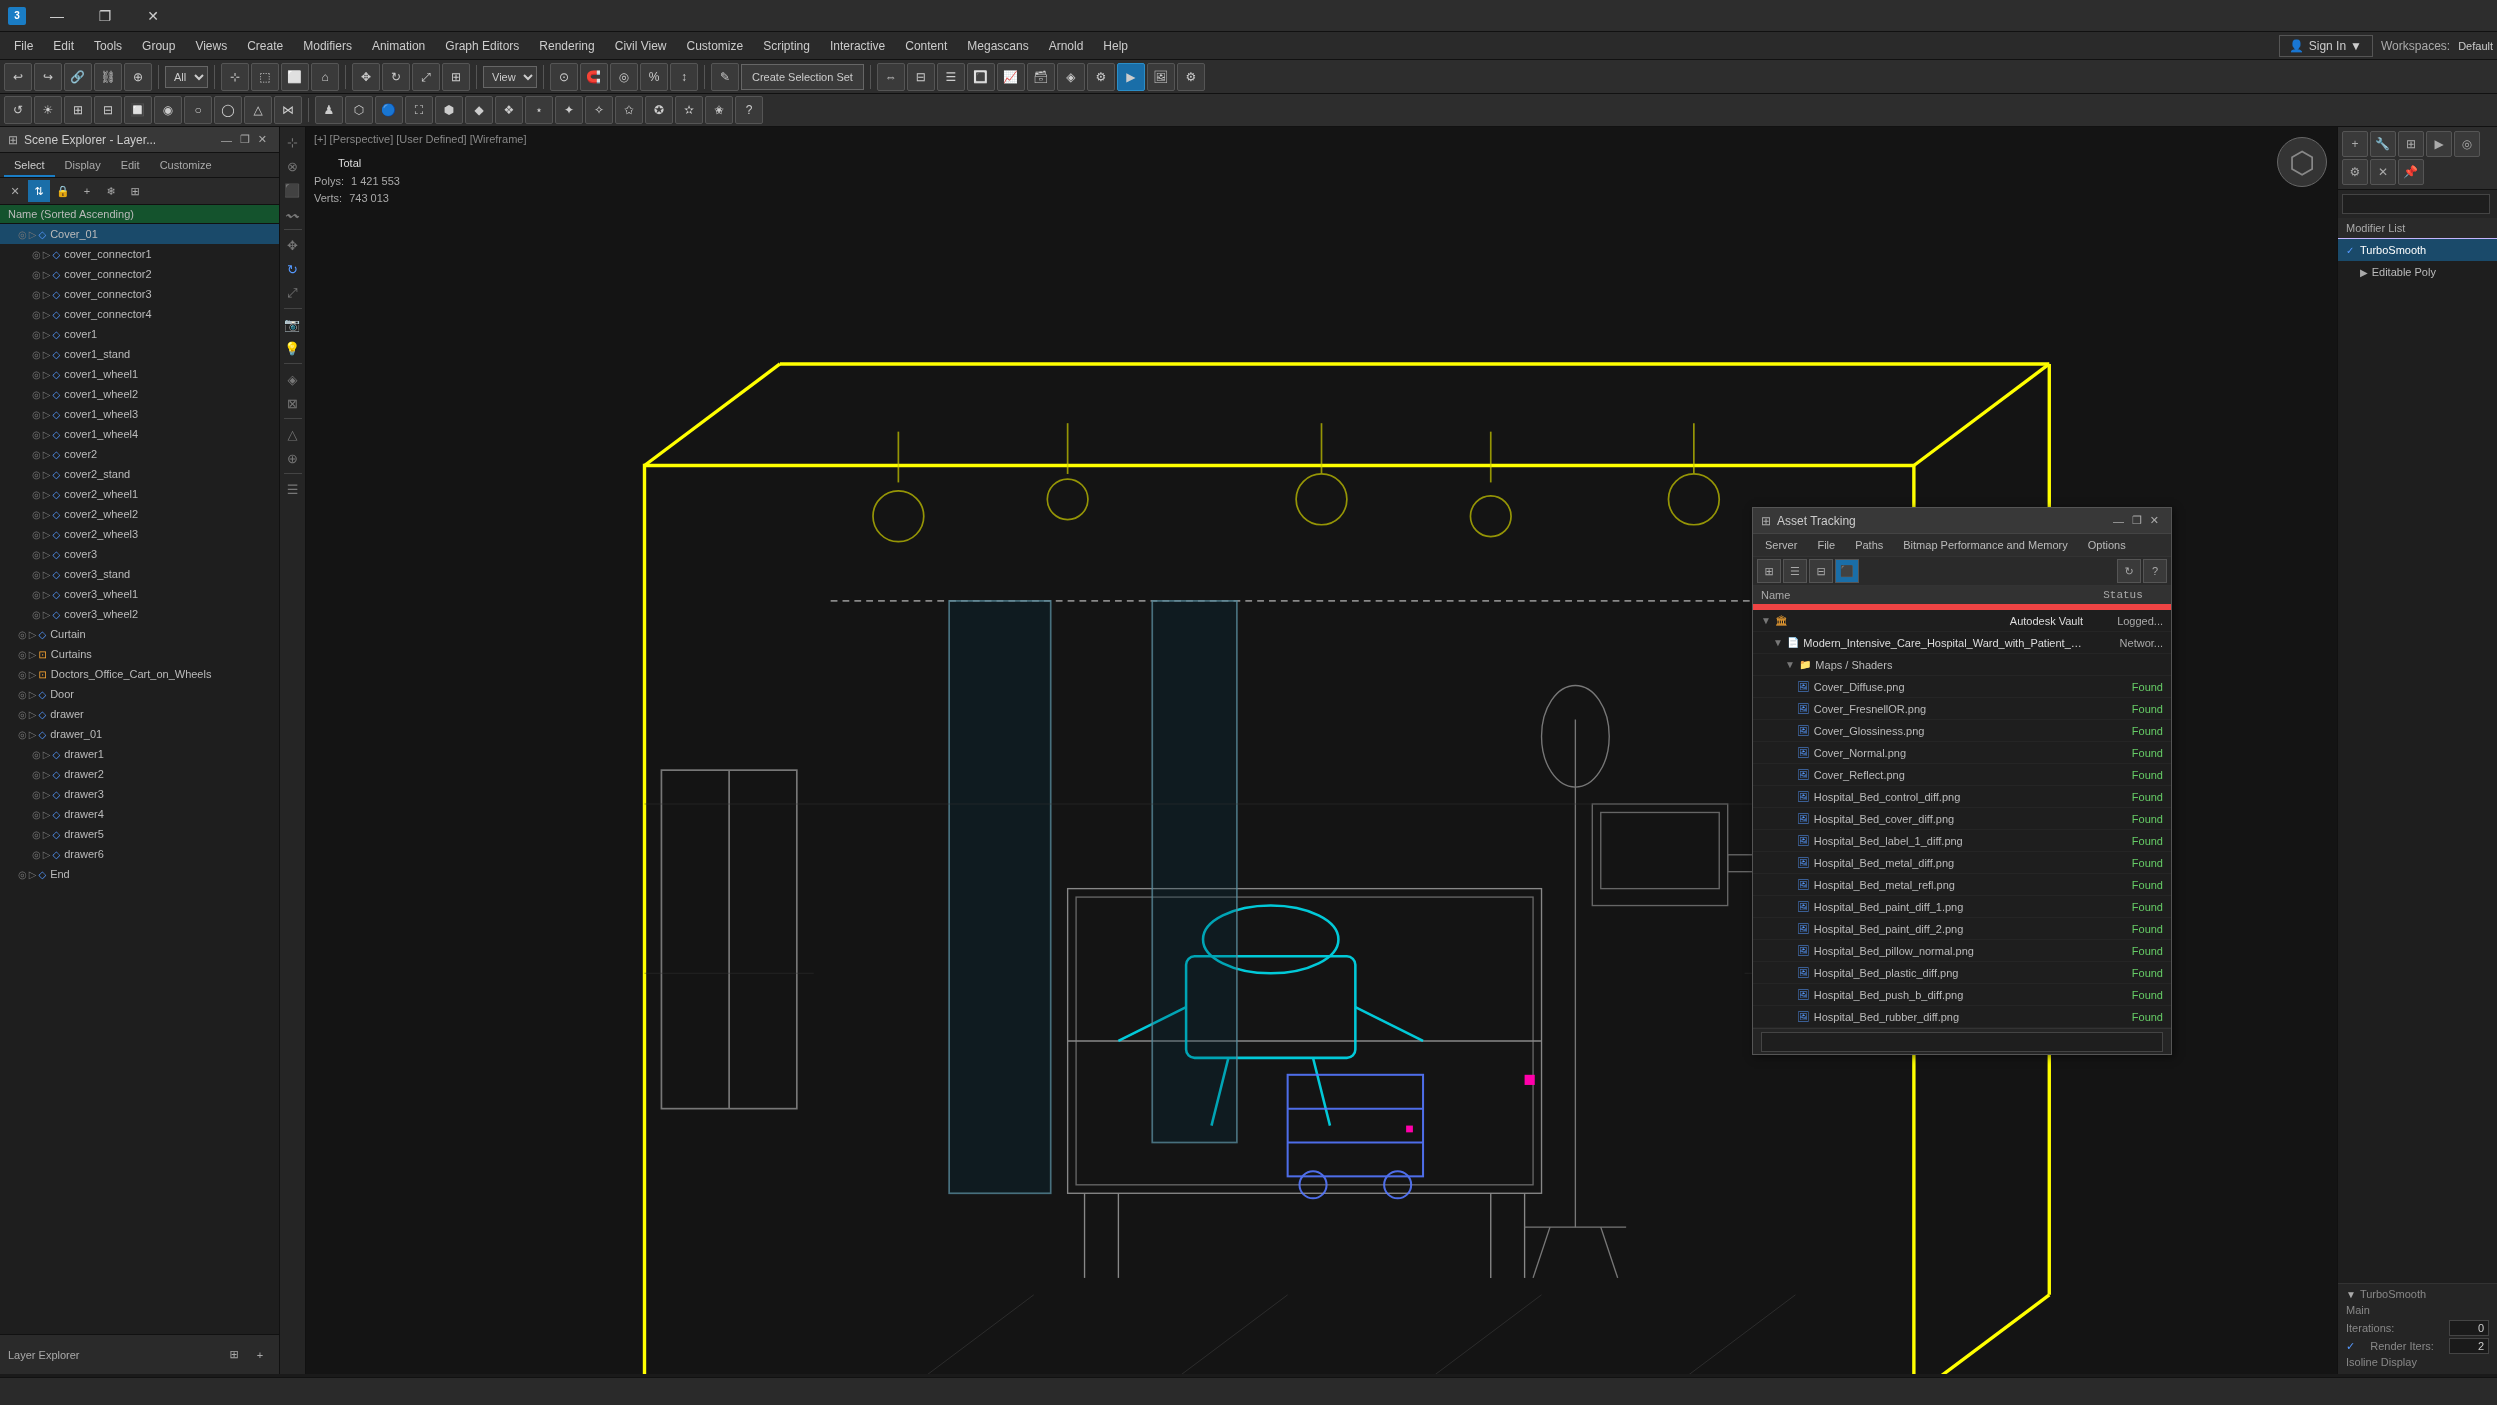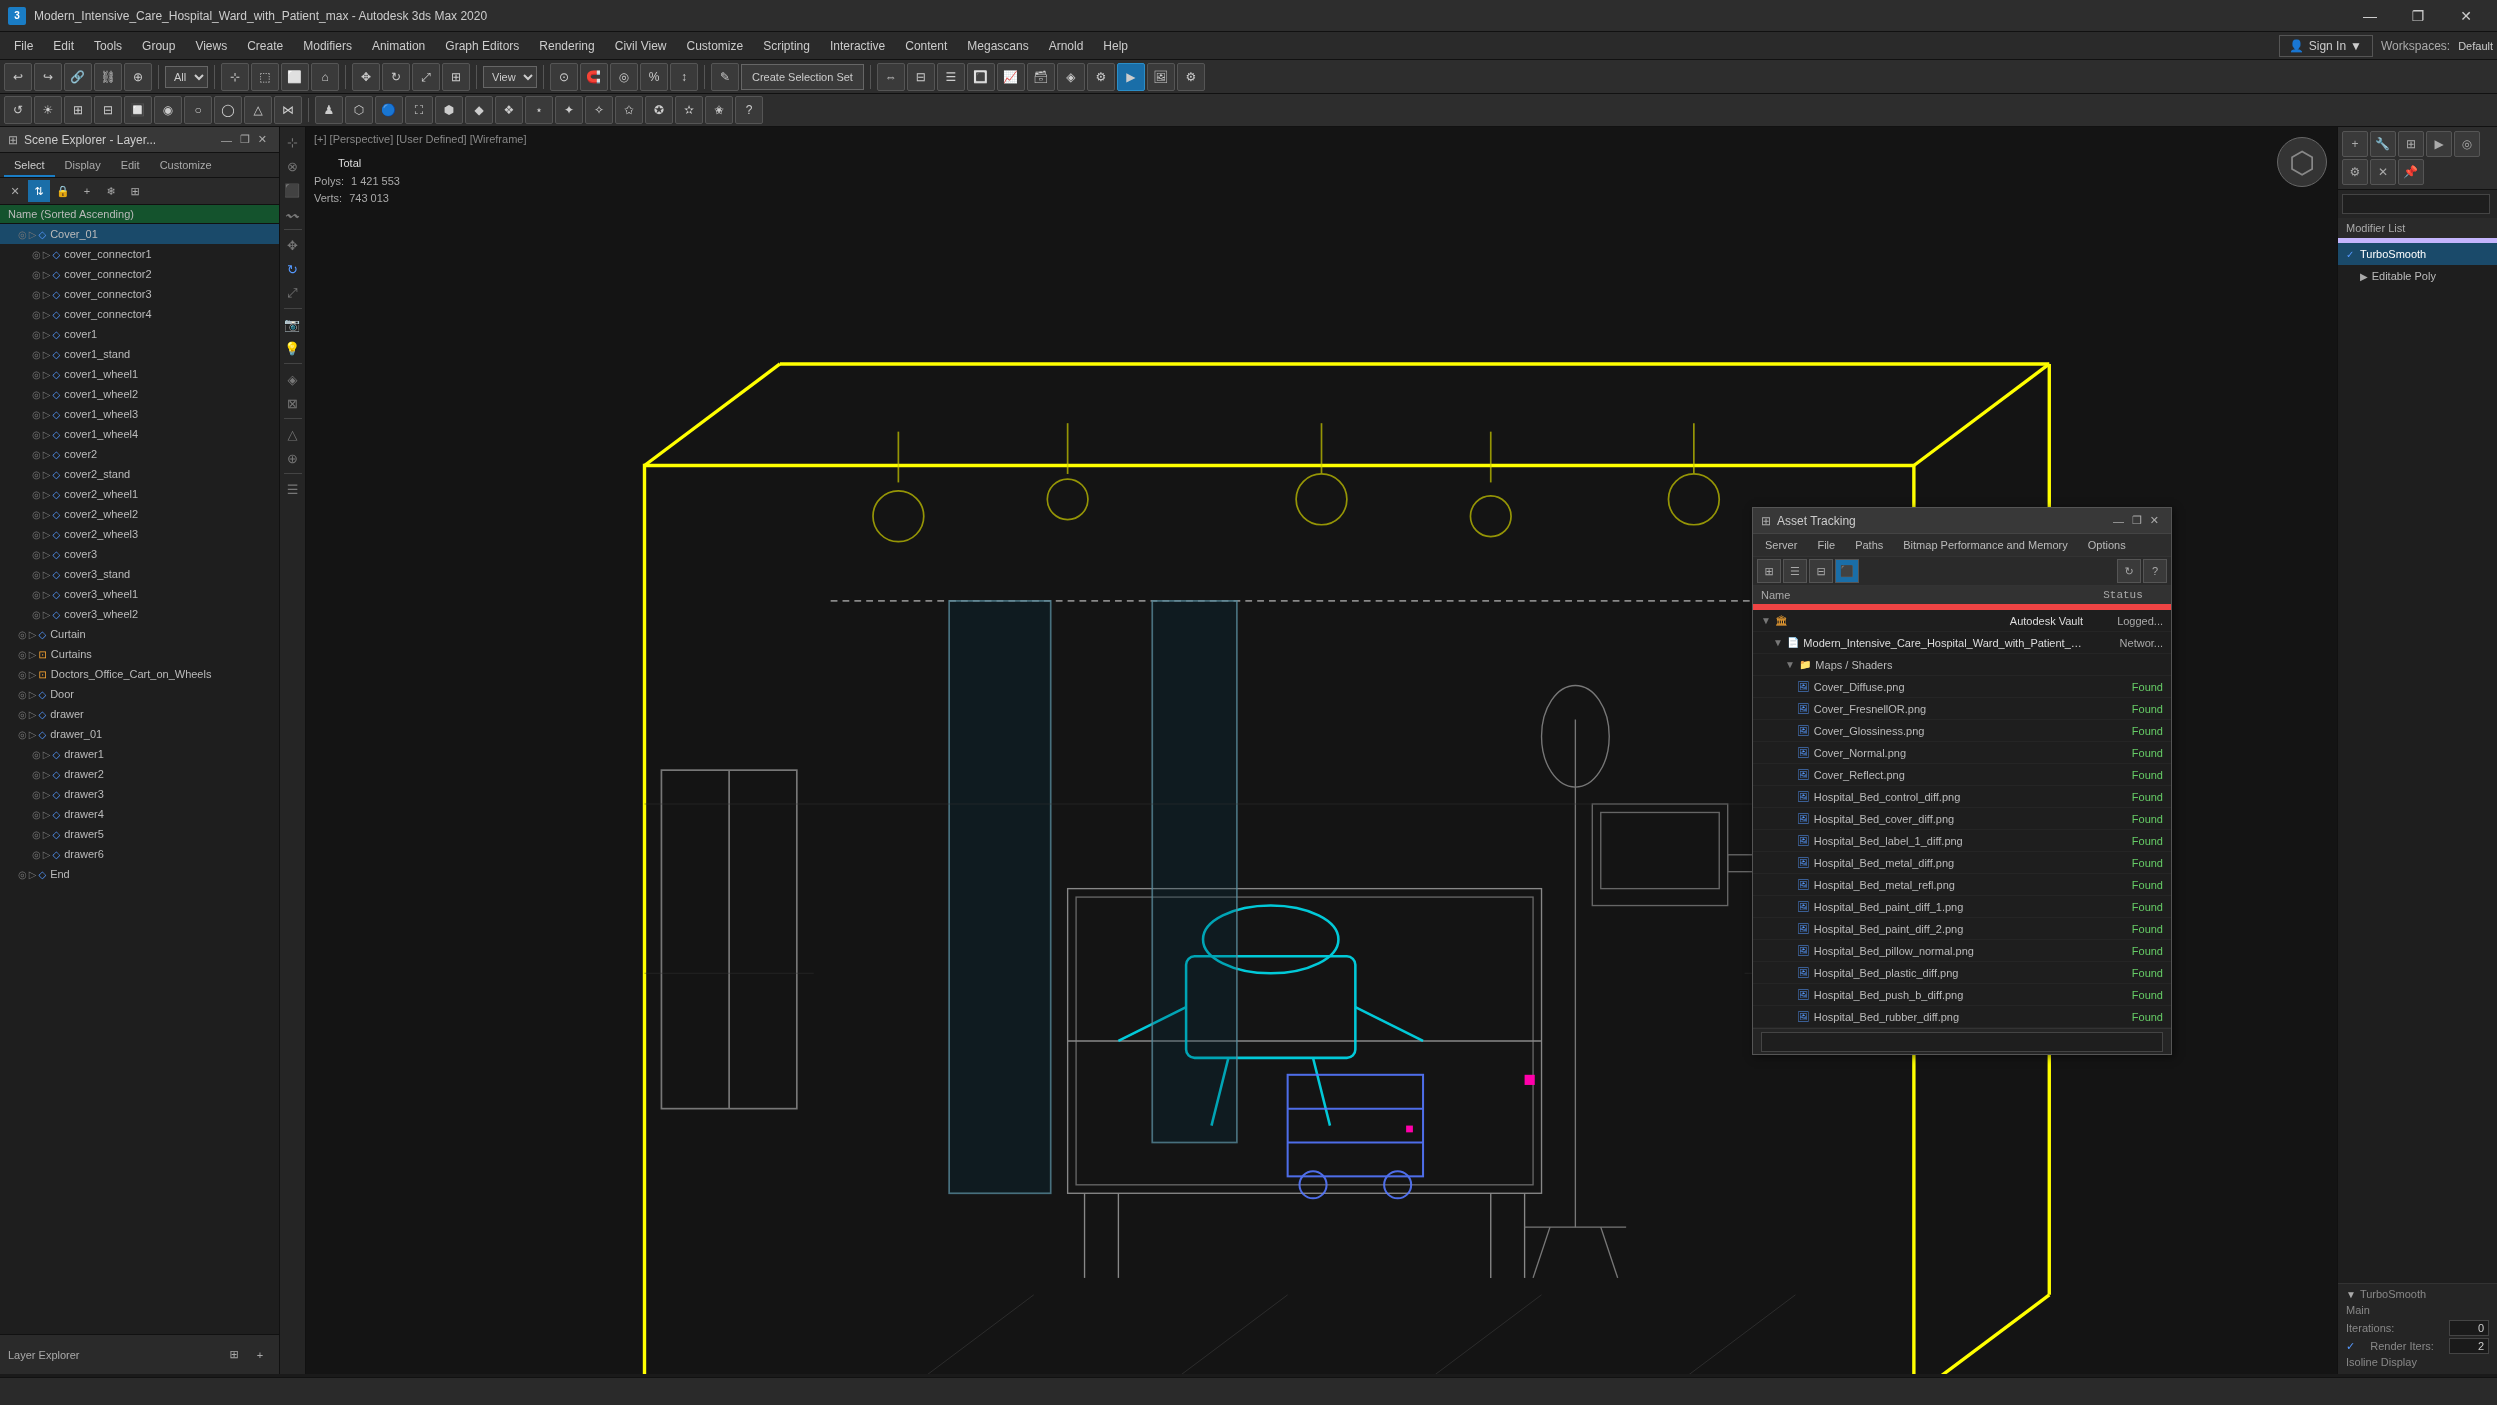--- a/index.html
+++ b/index.html
@@ -269,21 +269,21 @@
       padding: 3px 6px;
       font-size: 11px;
       width: 148px;
       margin: 4px;
     }
     #modifier-list-label {
       font-size: 11px;
       color: #aaa;
       padding: 4px 8px;
       background: #2a2a2a;
-      border-bottom: 5px solid #c4b5fd;
+      border-bottom: 1px solid #c4b5fd;
     }
     #modifier-list {
       background: #1e1e1e;
       flex: 1;
       overflow-y: auto;
     }
     .modifier-item {
       display: flex;
       align-items: center;
       padding: 3px 8px;
@@ -526,21 +526,20 @@
       font-size: 13px;
     }
     .ltp-btn.active { color: #5599ff; }
     .ltp-separator { width: 18px; height: 1px; background: #444; margin: 2px 0; }
   </style>
 </head>
 <body>
 
 <div id="title-bar">
   <div class="app-icon">3</div>
-  <span id="title-text">Modern_Intensive_Care_Hospital_Ward_with_Patient_max - Autodesk 3ds Max 2020</span>
   <div id="window-controls">
     <button class="win-btn">—</button>
     <button class="win-btn">❐</button>
     <button class="win-btn close">✕</button>
   </div>
 </div>
 
 <div id="menu-bar">
   <div class="menu-item">File</div>
   <div class="menu-item">Edit</div>

